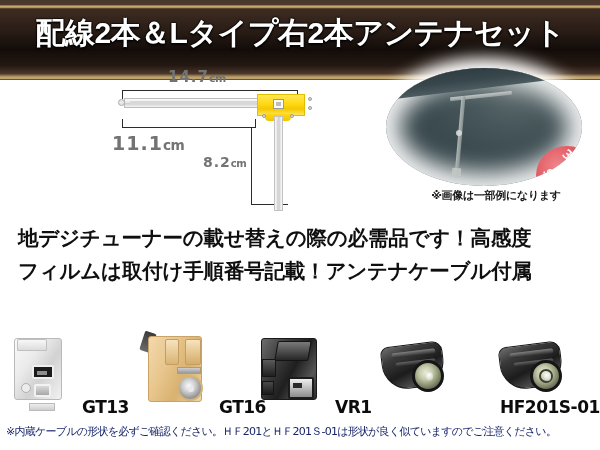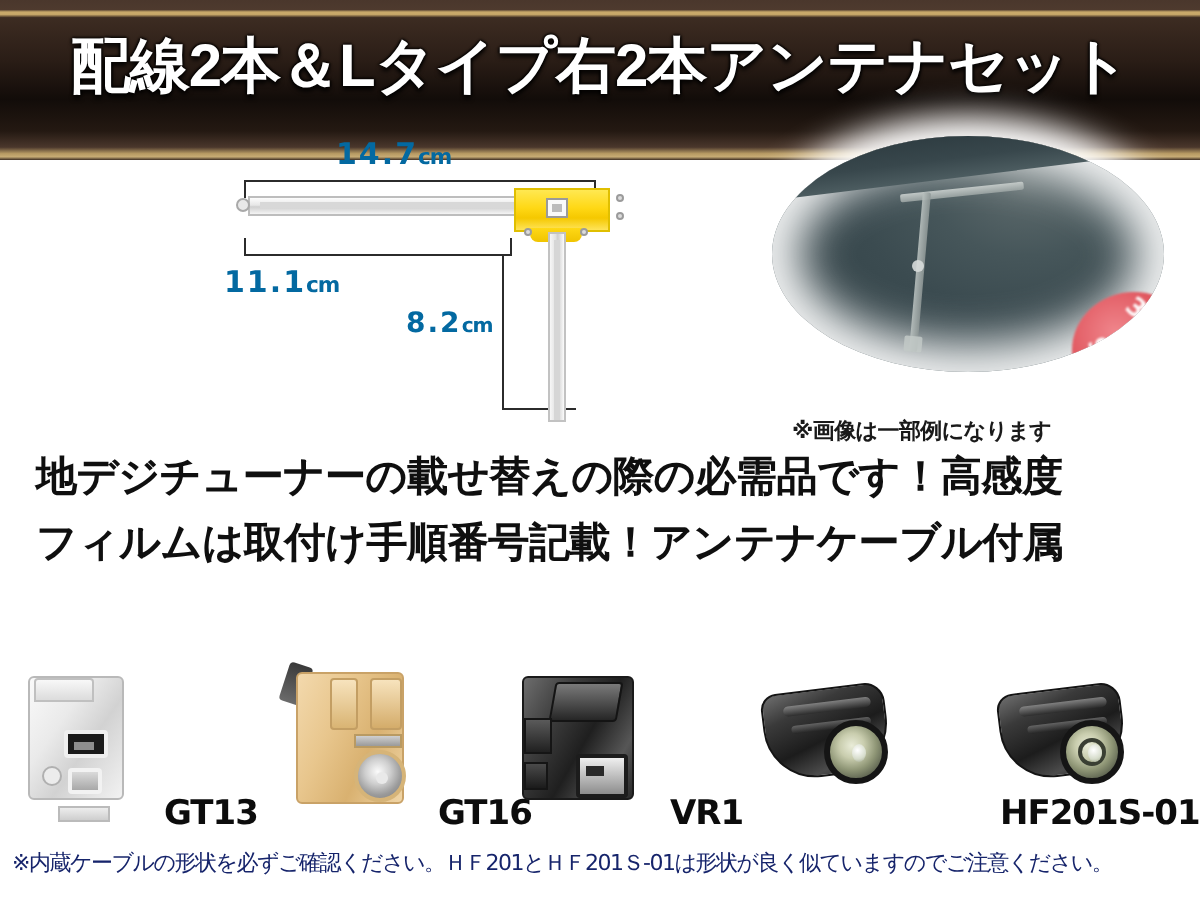--- a/index.html
+++ b/index.html
@@ -47,29 +47,29 @@
     padding-top:3px;
     box-sizing:border-box;
   }
 
   
   .diagram{
     position:absolute;left:0;top:64px;width:330px;height:150px;
   }
   .dim-label{
     position:absolute;
-    color:#0369a1;
+    color:#737373;
     font-weight:bold;
     font-family:"DejaVu Sans",sans-serif;
     white-space:nowrap;
   }
   .dim-label .unit{font-size:.72em;letter-spacing:-0.5px;}
 
   .lbl-147{ left:168px; top:4px; font-size:15px; letter-spacing:1px;}
-  .lbl-111{ left:112px; top:68px; font-size:15px; letter-spacing:1px;}
+  .lbl-111{ left:112px; top:68px; font-size:19px; letter-spacing:1px;}
   .lbl-82 { left:203px; top:90px; font-size:14px; letter-spacing:1px;}
 
   
   .brk{position:absolute;border:1px solid #2b2b2b;border-bottom:none;}
   .brk-147{left:122px;top:26px;width:174px;height:8px;}
   .brk-111{left:122px;top:55px;width:132px;height:0;border-top:1px solid #2b2b2b;border-left:1px solid #2b2b2b;border-right:1px solid #2b2b2b;height:8px;border-top:none;border-bottom:1px solid #2b2b2b;}
   .brk-82{left:251px;top:64px;width:36px;height:76px;border:none;border-left:1px solid #2b2b2b;border-bottom:1px solid #2b2b2b;}
 
   
   .film-horiz{
@@ -165,21 +165,22 @@
     overflow:hidden;
     filter:blur(.4px);
   }
   .seal-t{
     position:absolute;color:#fff;font-weight:bold;font-size:13px;
     font-family:"DejaVu Sans",sans-serif;opacity:.95;
   }
   .seal-t1{left:26px;top:4px;transform:rotate(40deg);}
   .seal-t2{left:8px;top:20px;transform:rotate(70deg);}
   .photo-caption{
-    position:absolute;left:28px;top:142px;width:200px;
+    position:absolute;left:28px;top:122px;width:200px;
+    text-align:center;
     font-size:11px;font-weight:bold;color:#1a1a1a;
     font-family:"DejaVu Sans",sans-serif;
     white-space:nowrap;
     letter-spacing:-0.3px;
   }
 
   
   .desc{
     position:absolute;left:18px;top:222px;width:570px;
     font-family:"DejaVu Sans",sans-serif;

